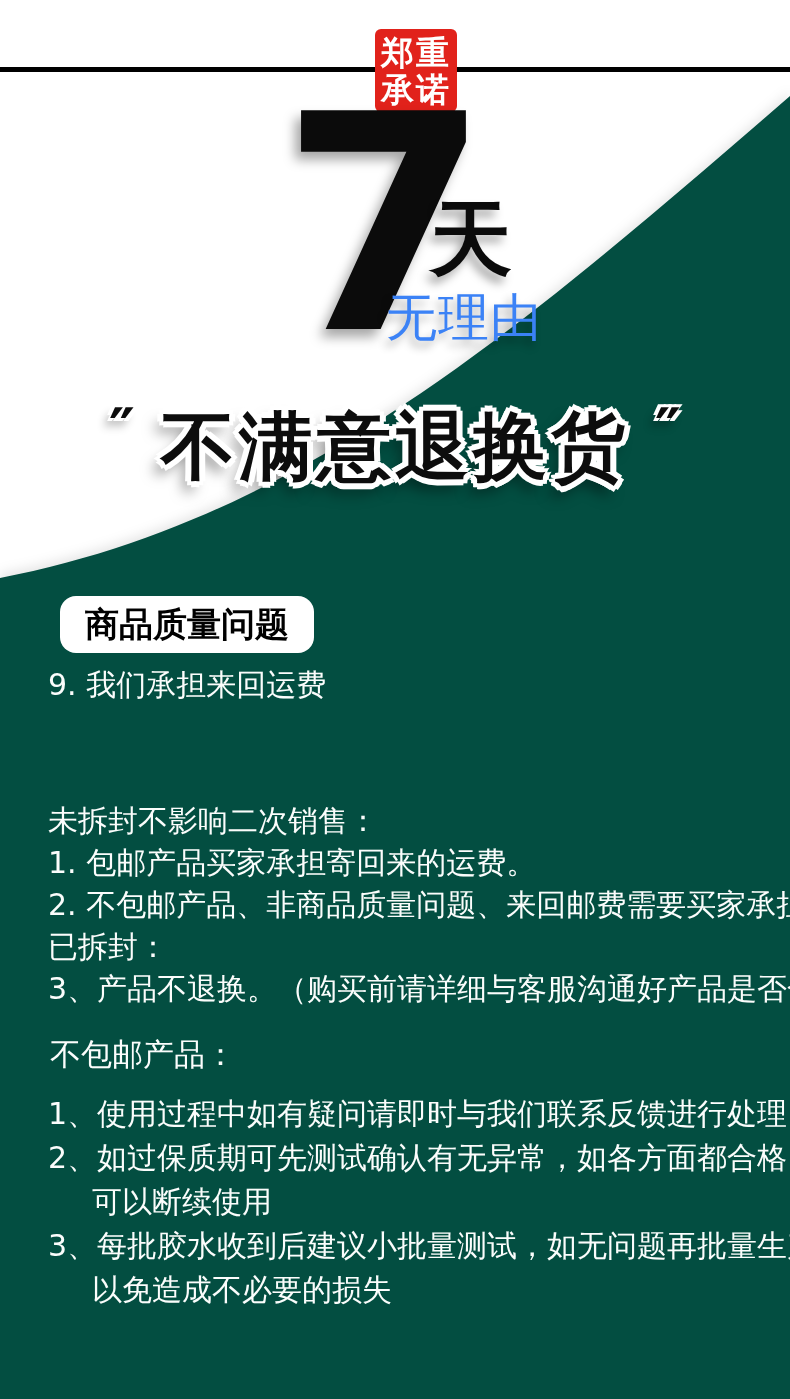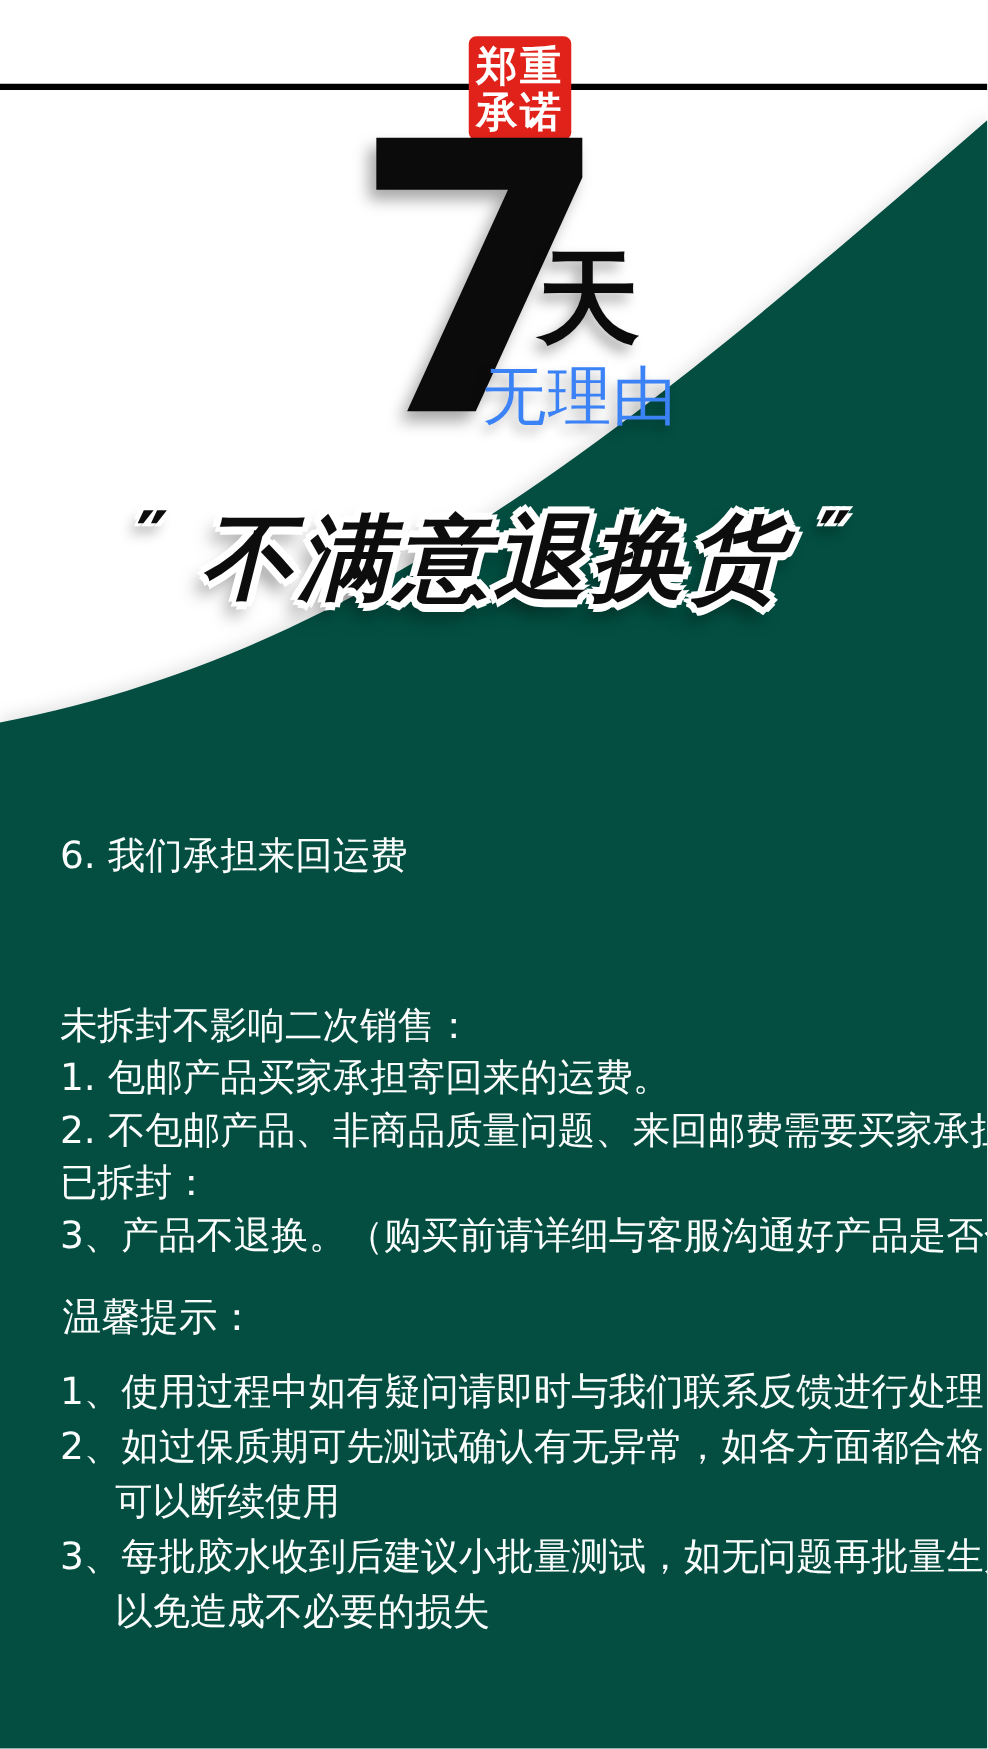--- a/index.html
+++ b/index.html
@@ -53,21 +53,20 @@
     position:absolute;left:0;top:398px;width:790px;z-index:2;
     text-align:center;white-space:nowrap;
   }
   .headline-text{
     display:inline-block;
     font-size:74px;font-weight:900;letter-spacing:4px;color:#0d0d0d;
     text-shadow:
       -4px -4px 0 #fff, 4px -4px 0 #fff, -4px 4px 0 #fff, 4px 4px 0 #fff,
       -6px 0 0 #fff, 6px 0 0 #fff, 0 -6px 0 #fff, 0 6px 0 #fff,
       -7px 10px 14px rgba(0,0,0,0.55);
-    font-style: italic;
   }
   .quote-mark{
     display:inline-block;
     font-size:58px;font-weight:900;color:#0d0d0d;
     transform:translateY(-22px);
     text-shadow:
       -3px -3px 0 #fff, 3px -3px 0 #fff, -3px 3px 0 #fff, 3px 3px 0 #fff,
       -5px 8px 10px rgba(0,0,0,0.45);
   }
   .quote-open{margin-right:26px;}
@@ -109,31 +108,32 @@
   </div>
 
   <div class="big-number">7</div>
   <div class="day-label">天</div>
   <div class="no-reason">无理由</div>
 
   <div class="headline">
     <span class="quote-mark quote-open">″</span><span class="headline-text">不满意退换货</span><span class="quote-mark quote-close">″</span>
   </div>
 
-  <div class="gtext quality-line">6. 我们承担来回运费</div>
+  <div class="pill pill-quality">商品质量问题</div>
+  <div class="gtext quality-line">9. 我们承担来回运费</div>
 
   <div class="gtext nonquality-block">
     <div>未拆封不影响二次销售：</div>
     <div>1. 包邮产品买家承担寄回来的运费。</div>
     <div>2. 不包邮产品、非商品质量问题、来回邮费需要买家承担</div>
     <div>已拆封：</div>
     <div>3、产品不退换。（购买前请详细与客服沟通好产品是否合适）</div>
   </div>
 
-  <div class="gtext tips-title">温馨提示：</div>
+  <div class="gtext tips-title">不包邮产品：</div>
   <div class="gtext tips-block">
     <div>1、使用过程中如有疑问请即时与我们联系反馈进行处理</div>
     <div>2、如过保质期可先测试确认有无异常，如各方面都合格</div>
     <div class="indent">可以断续使用</div>
     <div>3、每批胶水收到后建议小批量测试，如无问题再批量生产，</div>
     <div class="indent">以免造成不必要的损失</div>
   </div>
 
 </div>
 

